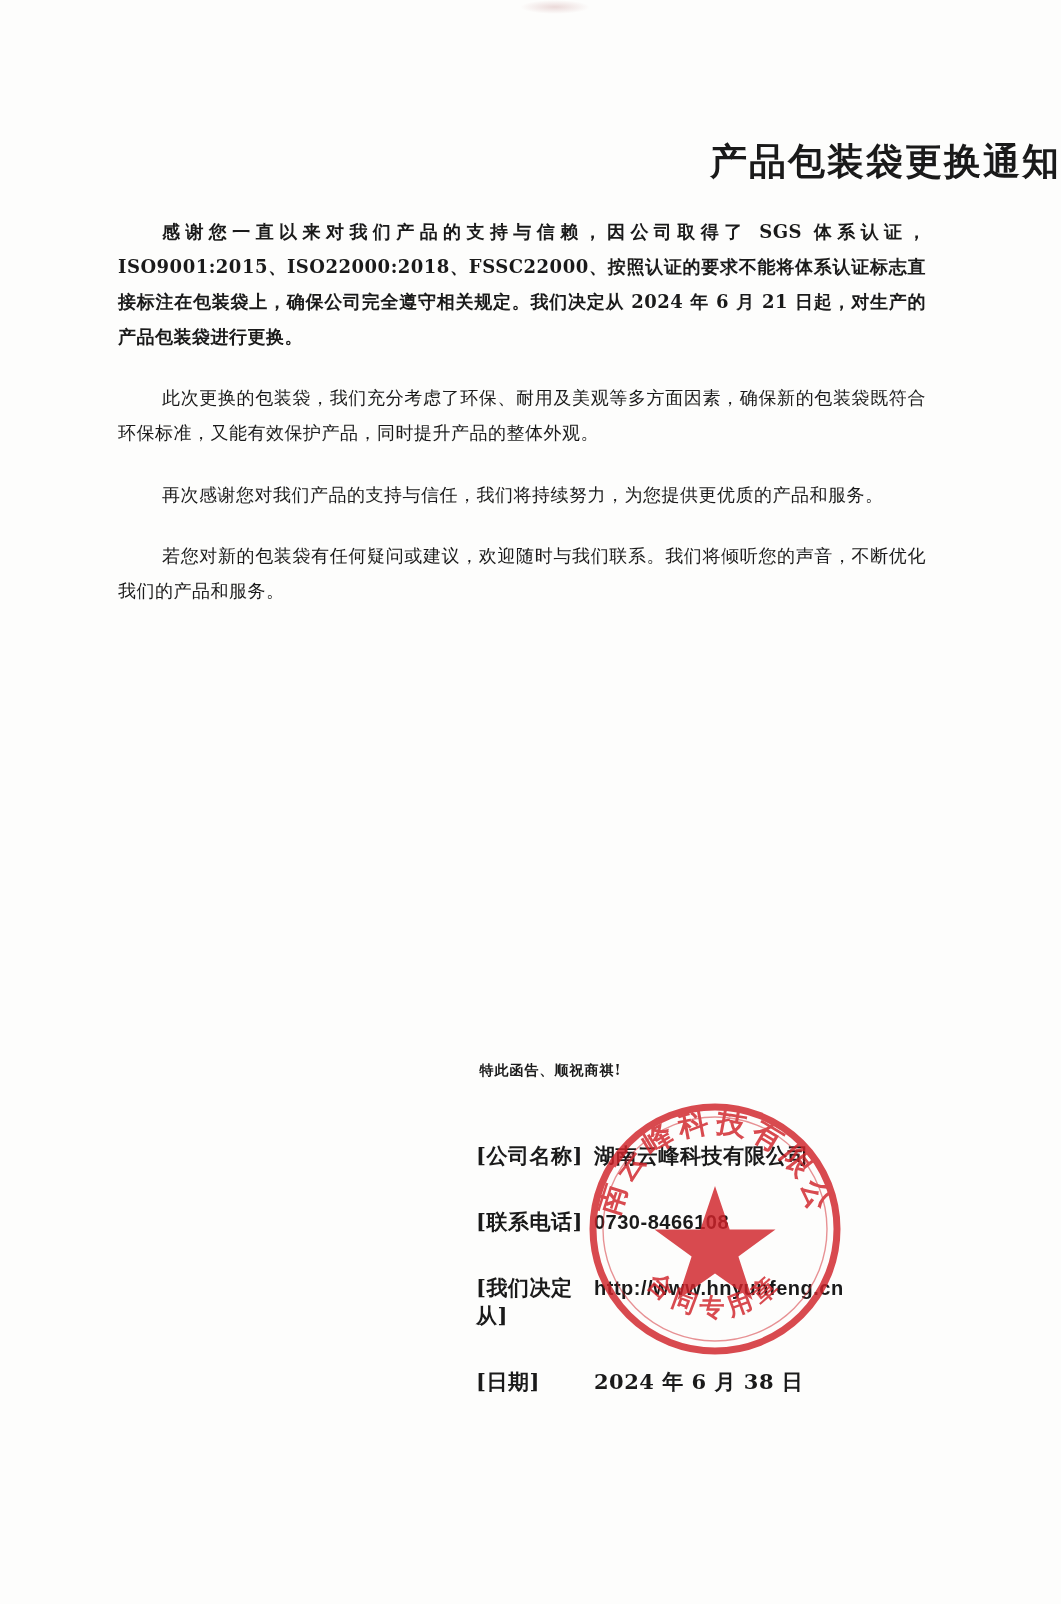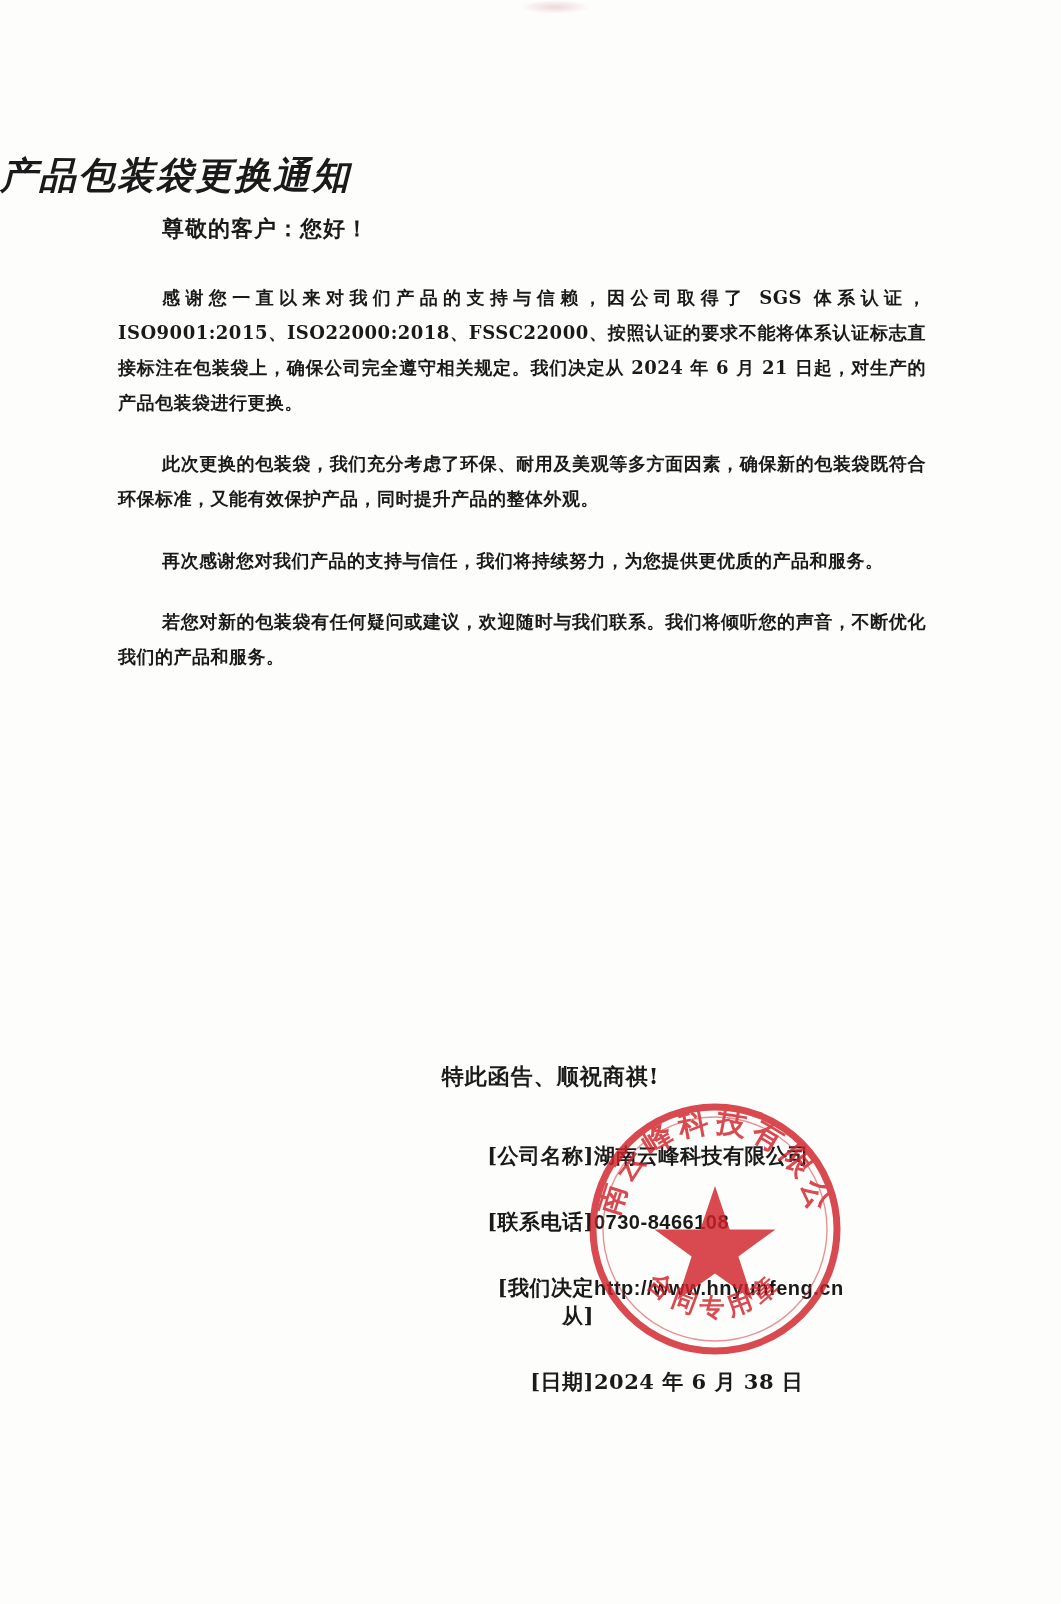--- a/index.html
+++ b/index.html
@@ -24,29 +24,28 @@
   .scan-smudge {
     position: absolute;
     top: 0;
     left: 520px;
     width: 70px;
     height: 14px;
     background: radial-gradient(ellipse at center, rgba(200,150,150,0.35), rgba(255,255,255,0) 70%);
   }
   .doc-title {
     position: absolute;
-    top: 126px;
+    top: 112px;
     left: 0;
     right: 0;
-    text-align: left;
+    text-align: right;
     font-size: 37px;
     font-weight: 700;
     letter-spacing: 2px;
     font-family: "DejaVu Serif", "Liberation Serif", serif;
-    font-style: italic;
   }
   .body-block {
     position: absolute;
     left: 118px;
     width: 808px;
     top: 214px;
   }
   .salutation {
     font-size: 22px;
     font-weight: 700;
@@ -57,29 +56,29 @@
   p.para {
     font-size: 18px;
     line-height: 1.95;
     margin: 0 0 26px 0;
     text-indent: 44px;
     text-align: justify;
     letter-spacing: 0.5px;
     font-weight: 700;
   }
   p.para.normal {
-    font-weight: 700;
+    font-weight: 400;
   }
   .closing {
     position: absolute;
     top: 1062px;
     left: 0;
     width: 100%;
     text-align: center;
-    font-size: 22px;
+    font-size: 14px;
     font-weight: 700;
     letter-spacing: 1px;
   }
   .closing-inner {
     display: inline-block;
     margin-left: 40px;
   }
   .fields {
     position: absolute;
     top: 1142px;
@@ -90,21 +89,20 @@
     display: flex;
     align-items: baseline;
     margin-bottom: 38px;
     font-size: 21px;
     font-weight: 700;
     letter-spacing: 0.5px;
   }
   .field-label {
     width: 118px;
     flex: 0 0 118px;
-    text-align: right;
   }
   .field-value {
     font-family: Liberation Sans, sans-serif;
     font-weight: 700;
     font-size: 20px;
   }
   .field-value.cn {
     font-family: "DejaVu Serif", "Liberation Serif", serif;
     font-size: 21px;
   }
@@ -127,21 +125,20 @@
 </head>
 <body>
 
 <div class="page">
 
   <div class="scan-smudge"></div>
 
   <h1 class="doc-title">产品包装袋更换通知</h1>
 
   <div class="body-block">
-    <p class="salutation">尊敬的客户：您好！</p>
     <p class="para">感谢您一直以来对我们产品的支持与信赖，因公司取得了 SGS 体系认证，ISO9001:2015、ISO22000:2018、FSSC22000、按照认证的要求不能将体系认证标志直接标注在包装袋上，确保公司完全遵守相关规定。我们决定从 2024 年 6 月 21 日起，对生产的产品包装袋进行更换。</p>
     <p class="para normal">此次更换的包装袋，我们充分考虑了环保、耐用及美观等多方面因素，确保新的包装袋既符合环保标准，又能有效保护产品，同时提升产品的整体外观。</p>
     <p class="para normal">再次感谢您对我们产品的支持与信任，我们将持续努力，为您提供更优质的产品和服务。</p>
     <p class="para normal">若您对新的包装袋有任何疑问或建议，欢迎随时与我们联系。我们将倾听您的声音，不断优化我们的产品和服务。</p>
   </div>
 
   <div class="closing">
     <span class="closing-inner">特此函告、顺祝商祺!</span>
   </div>
 

